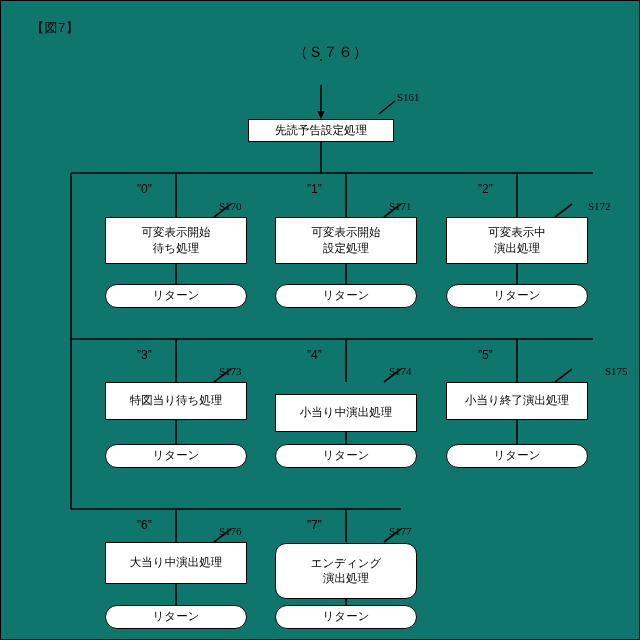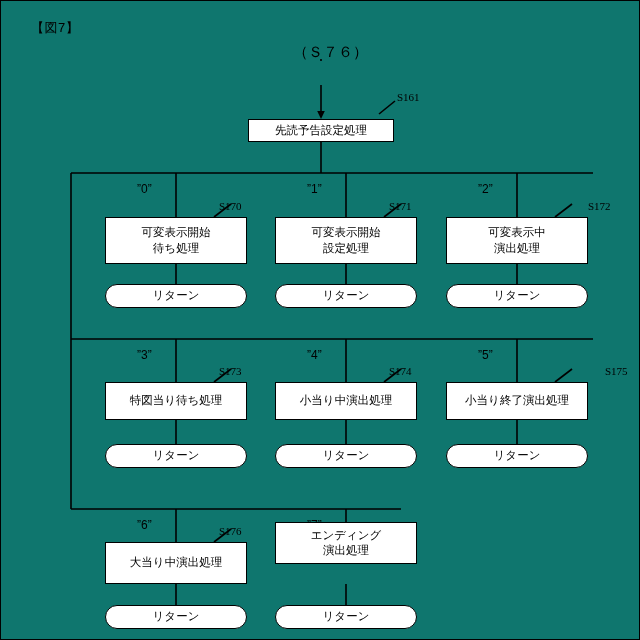--- a/index.html
+++ b/index.html
@@ -153,32 +153,32 @@
 演出処理</div>
   <div class="node round" style="left:445px; top:283px; width:142px; height:24px;">リターン</div>
 
   <div class="branch-tag" style="left:136px; top:347px;">”3”</div>
   <div class="step-tag" style="left:218px; top:364px;">S173</div>
   <div class="node rect" style="left:104px; top:381px; width:142px; height:38px;">特図当り待ち処理</div>
   <div class="node round" style="left:104px; top:443px; width:142px; height:24px;">リターン</div>
 
   <div class="branch-tag" style="left:306px; top:347px;">”4”</div>
   <div class="step-tag" style="left:388px; top:364px;">S174</div>
-  <div class="node rect" style="left:274px; top:381px; width:142px; height:38px;">小当り中演出処理</div>
+  <div class="node rect" style="left:274px; top:393px; width:142px; height:38px;">小当り中演出処理</div>
   <div class="node round" style="left:274px; top:443px; width:142px; height:24px;">リターン</div>
 
   <div class="branch-tag" style="left:477px; top:347px;">”5”</div>
   <div class="step-tag" style="left:574px; top:364px;margin-left:30px;">S175</div>
   <div class="node rect" style="left:445px; top:381px; width:142px; height:38px;">小当り終了演出処理</div>
   <div class="node round" style="left:445px; top:443px; width:142px; height:24px;">リターン</div>
 
   <div class="branch-tag" style="left:136px; top:517px;">”6”</div>
   <div class="step-tag" style="left:218px; top:524px;">S176</div>
   <div class="node rect" style="left:104px; top:541px; width:142px; height:42px;">大当り中演出処理</div>
   <div class="node round" style="left:104px; top:604px; width:142px; height:24px;">リターン</div>
 
   <div class="branch-tag" style="left:306px; top:517px;">”7”</div>
   <div class="step-tag" style="left:388px; top:524px;">S177</div>
-  <div class="node rect" style="left:274px; top:521px; width:142px; height:42px;">エンディング
+  <div class="node rect" style="left:274px; top:542px; width:142px; height:56px;border-radius:11px;">エンディング
 演出処理</div>
   <div class="node round" style="left:274px; top:604px; width:142px; height:24px;">リターン</div>
 
 </div>
 
 </body></html>

